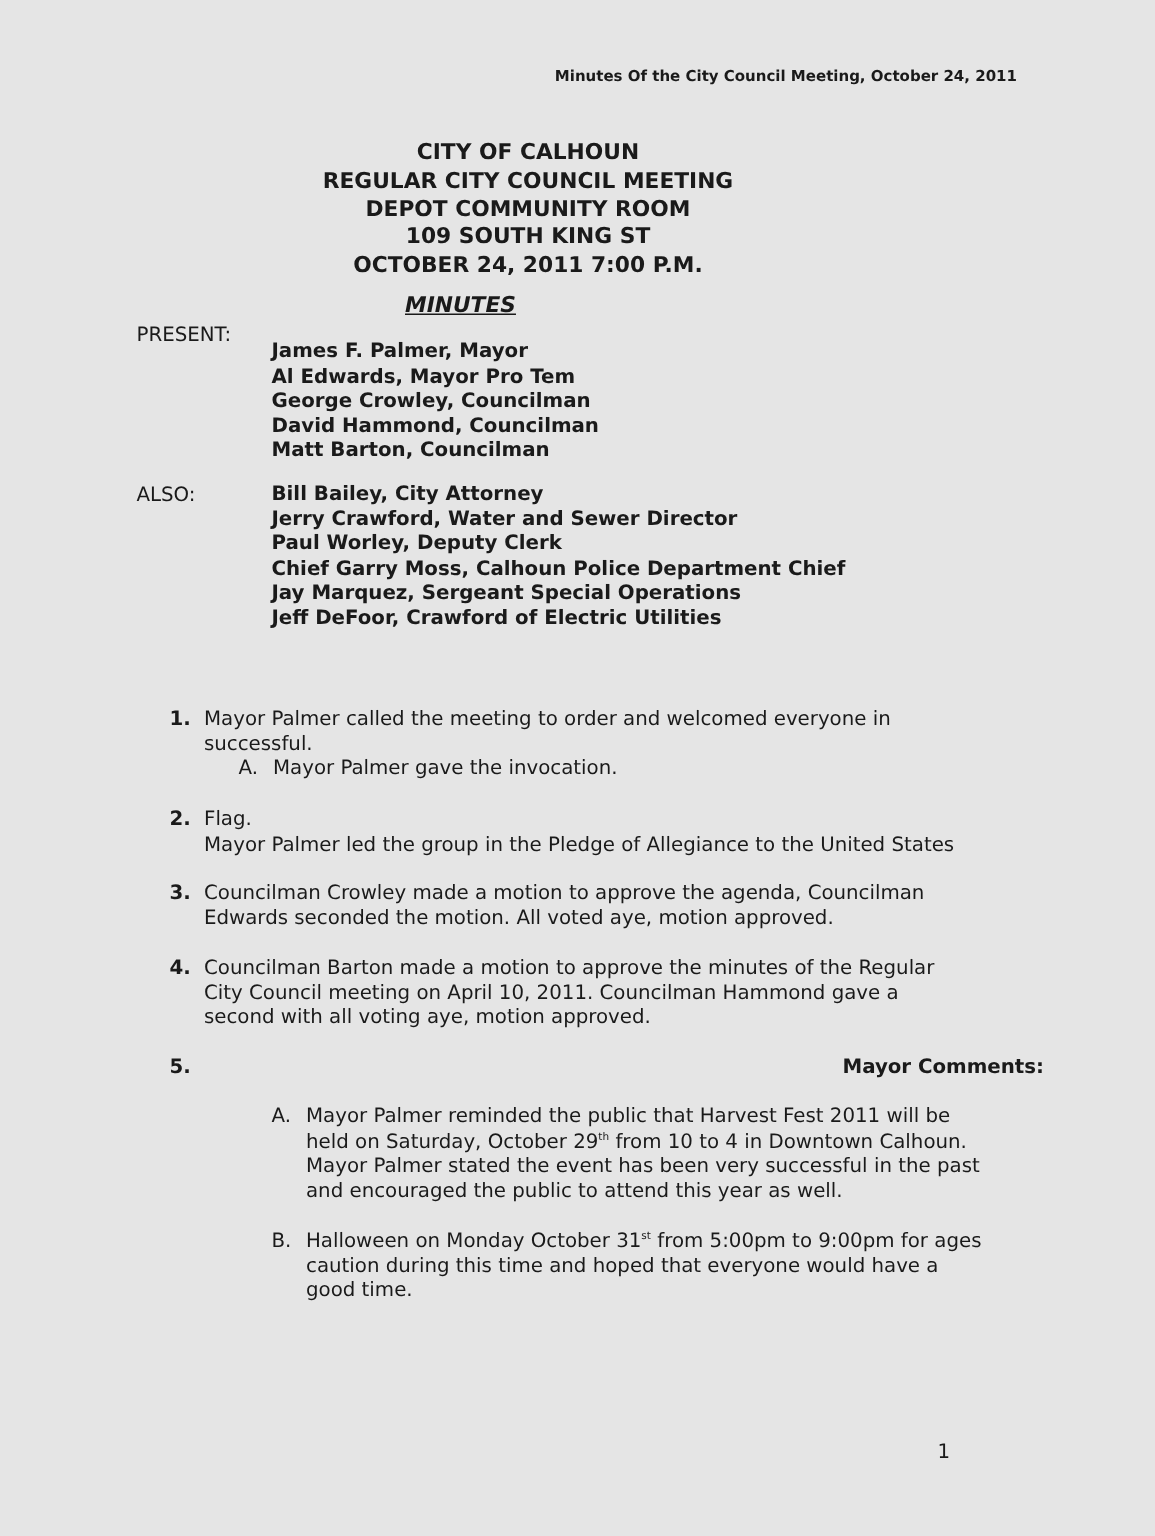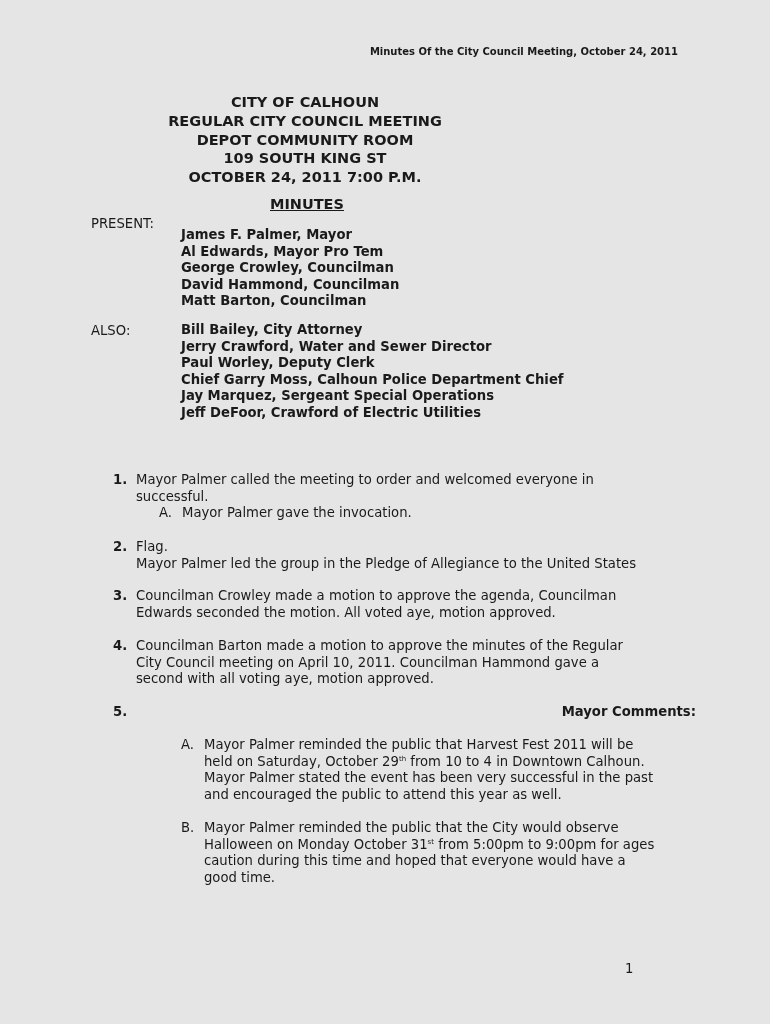--- a/index.html
+++ b/index.html
@@ -1,23 +1,23 @@
 <!DOCTYPE html>
 <html><head>
 <meta charset="utf-8">
 <style>
   html, body { margin: 0; padding: 0; background: #ffffff; }
   body { width: 770px; height: 1024px; position: relative; overflow: hidden;
          font-family: "DejaVu Sans", sans-serif; color: #1a1a1a; }
   .page { position: absolute; left: 0; top: 0; width: 770px; height: 1024px; background: #e5e5e5; }
   .header-line { position: absolute; top: 46px; right: 92px; font-size: 10px; font-weight: bold; white-space: nowrap; }
-  .title-block { position: absolute; top: 93px; left: 0; width: 610px; text-align: center; }
+  .title-block { position: absolute; top: 93px; left: 0; width: 610px; text-align: center; padding-left: 47px; }
   .title-line { font-size: 14.5px; font-weight: bold; line-height: 18.8px; white-space: nowrap; }
   .minutes-heading { position: absolute; top: 196px; left: 0; width: 614px; text-align: center;
-                     font-size: 14.5px; font-weight: bold; text-decoration: underline; }
+                     font-size: 14.5px; font-weight: bold; text-decoration: underline; font-style: italic; }
   .label { position: absolute; left: 91px; font-size: 13.2px; white-space: nowrap; }
   .names { position: absolute; left: 181px; font-size: 13.2px; font-weight: bold; line-height: 16.5px; white-space: nowrap; }
   .num { position: absolute; left: 113px; font-size: 13.2px; font-weight: bold; }
   .para { position: absolute; left: 136px; width: 560px; font-size: 13.2px; line-height: 16.5px; }
   .para .ln { display: block; white-space: nowrap; }
   .sub-letter { position: absolute; font-size: 13.2px; }
   .sub-text { position: absolute; font-size: 13.2px; line-height: 16.5px; }
   .sub-text .ln { display: block; white-space: nowrap; }
   .bold { font-weight: bold; }
   sup { font-size: 7px; vertical-align: 5px; line-height: 0; }
@@ -92,20 +92,19 @@
   <div class="sub-letter" style="top:737px; left:181px;">A.</div>
   <div class="sub-text" style="top:737px; left:204px;">
     <span class="ln">Mayor Palmer reminded the public that Harvest Fest 2011 will be</span>
     <span class="ln"><span>held on Saturday, October 29</span><sup>th</sup><span> from 10 to 4 in Downtown Calhoun.</span></span>
     <span class="ln">Mayor Palmer stated the event has been very successful in the past</span>
     <span class="ln">and encouraged the public to attend this year as well.</span>
   </div>
 
   <div class="sub-letter" style="top:820px; left:181px;">B.</div>
   <div class="sub-text" style="top:820px; left:204px;">
-    <span class="ln">Mayor Palmer reminded the public that the City would observe</span>
     <span class="ln"><span>Halloween on Monday October 31</span><sup>st</sup><span> from 5:00pm to 9:00pm for ages</span></span>
     <span class="ln">caution during this time and hoped that everyone would have a</span>
     <span class="ln">good time.</span>
   </div>
 
   <div class="page-number">1</div>
 </div>
 
 </body></html>

